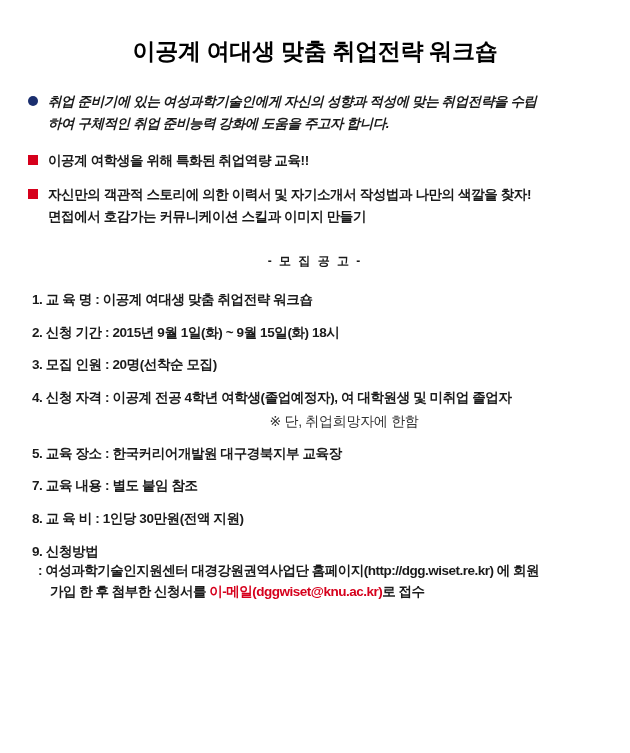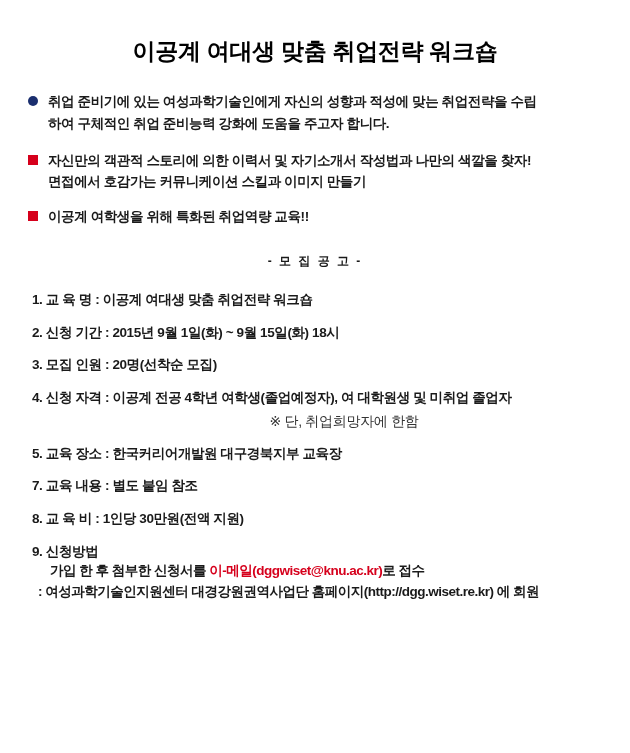--- a/index.html
+++ b/index.html
@@ -29,20 +29,21 @@
     color: #000;
   }
   .intro-block {
     margin: 0 0 14px 8px;
     position: relative;
     padding-left: 22px;
     font-size: 13.5px;
     font-weight: bold;
     line-height: 1.65;
     letter-spacing: -0.4px;
+    font-style: italic;
   }
   .bullet-circle::before {
     content: "";
     position: absolute;
     left: 2px;
     top: 5px;
     width: 10px;
     height: 10px;
     border-radius: 50%;
     background: #1a2e6e;
@@ -133,26 +134,26 @@
 <div class="page">
 
   <div class="title">이공계 여대생 맞춤 취업전략 워크숍</div>
 
   <div class="intro-block bullet-circle">
     <span>취업 준비기에 있는 여성과학기술인에게 자신의 성향과 적성에 맞는 취업전략을 수립</span><br>
     <span>하여 구체적인 취업 준비능력 강화에 도움을 주고자 합니다.</span>
   </div>
 
   <div class="bullet-square">
+    <span>이공계 여학생을 위해 특화된 취업역량 교육!!</span>
+  </div>
+
+  <div class="bullet-square">
     <span>자신만의 객관적 스토리에 의한 이력서 및 자기소개서 작성법과 나만의 색깔을 찾자!</span><br>
     <span>면접에서 호감가는 커뮤니케이션 스킬과  이미지 만들기</span>
-  </div>
-
-  <div class="bullet-square">
-    <span>이공계 여학생을 위해 특화된 취업역량 교육!!</span>
   </div>
 
   <div class="section-heading">- 모 집 공 고 -</div>
 
   <div class="items">
 
     <div class="item">
       <span class="num">1.</span>
       <span class="label">교  육  명 :</span>
       <span class="value">이공계 여대생 맞춤 취업전략 워크숍</span>
@@ -192,19 +193,19 @@
 
     <div class="item">
       <span class="num">8.</span>
       <span class="label">교 육 비 :</span>
       <span class="value">1인당 30만원(전액 지원)</span>
     </div>
 
     <div class="item">
       <span class="num">9.</span>
       <span class="label">신청방법</span>
+      <span class="sub-line">: 여성과학기술인지원센터 대경강원권역사업단 홈페이지(http://dgg.wiset.re.kr) 에 회원</span>
       <span class="sub-line indent"><span>가입 한 후 첨부한 신청서를 </span><span class="red">이-메일(dggwiset@knu.ac.kr)</span><span>로 접수</span></span>
-      <span class="sub-line">: 여성과학기술인지원센터 대경강원권역사업단 홈페이지(http://dgg.wiset.re.kr) 에 회원</span>
     </div>
 
 
   </div>
 </div>
 
 </body></html>

